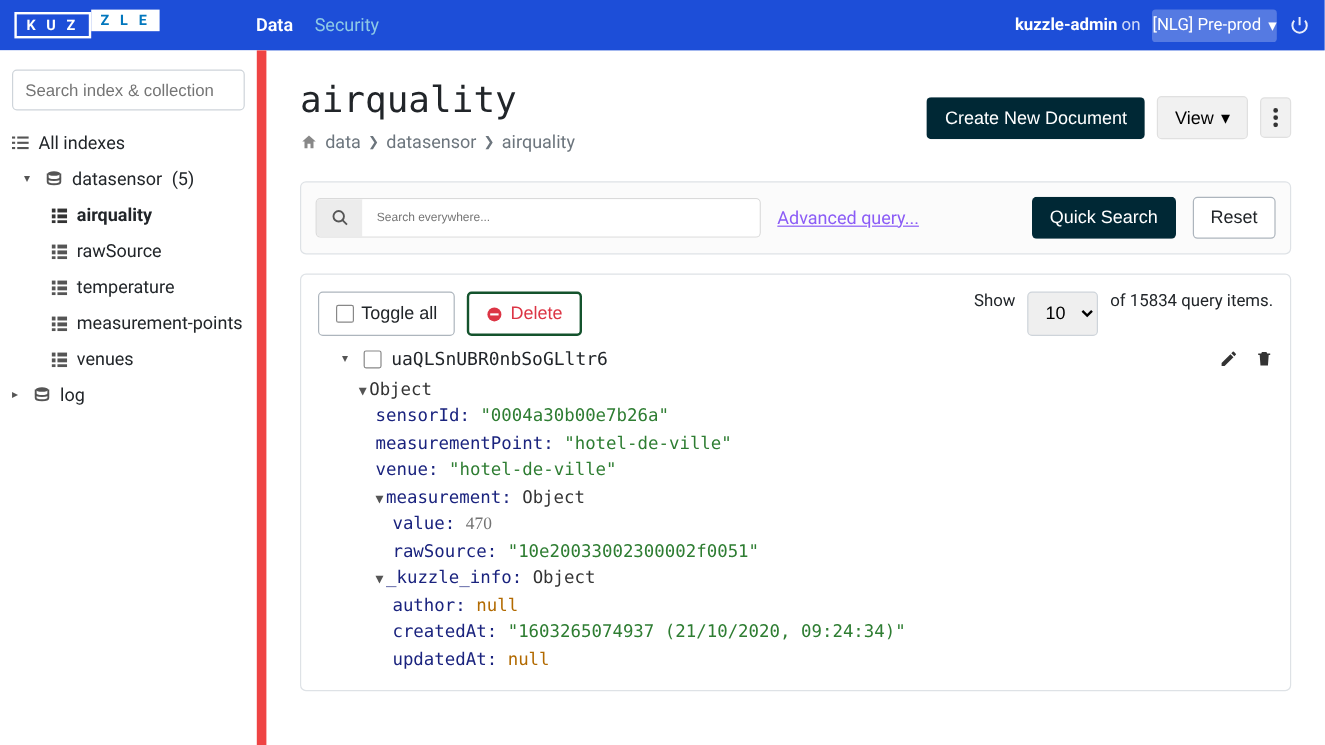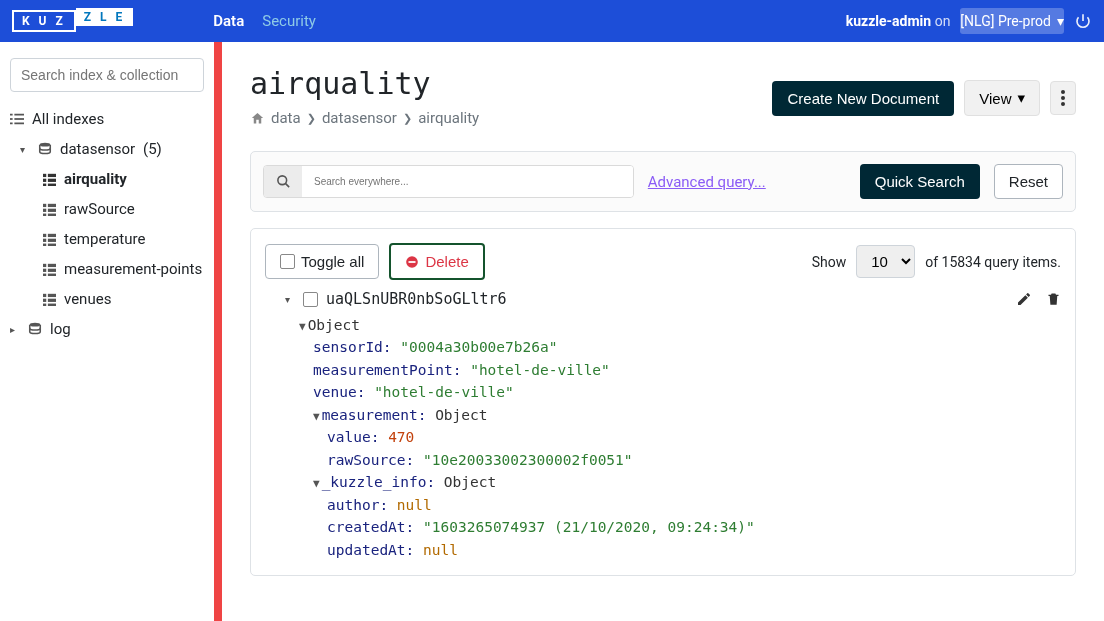--- a/index.html
+++ b/index.html
@@ -40,33 +40,33 @@
 .btn-outline { border: 1px solid #adb5bd; color: #212529; }
 .btn-outline-danger { border: 2px solid #14532d; color: #dc3545; }
 .btn-icon-only { padding: 8px 10px; }
 .card { border: 1px solid #dee2e6; border-radius: 5px; background: #fbfbfb; padding: 12px; margin-bottom: 16px; }
 .search-bar { display: flex; gap: 14px; align-items: center; }
 .search-input-wrap { flex: 1; display: flex; border: 1px solid #dadada; border-radius: 4px; overflow: hidden; background: #fff; }
 .search-icon-box { background: #ececec; width: 38px; display: flex; align-items: center; justify-content: center; color: #555; }
 .search-input-wrap input { border: none; outline: none; padding: 10px 12px; flex: 1; font-size: 10px; }
 .adv-link { color: #8b5cf6; text-decoration: underline; cursor: pointer; font-size: 15px; margin-right: 80px; }
 .doc-card { border: 1px solid #dee2e6; border-radius: 5px; background: #fff; padding: 14px; }
-.doc-toolbar { display: flex; align-items: center; gap: 10px; margin-bottom: 10px; }
+.doc-toolbar { display: flex; gap: 10px; margin-bottom: 10px; }
 .doc-toolbar .spacer { flex: 1; }
 .show-select { padding: 6px 10px; border: 1px solid #ced4da; border-radius: 4px; font-size: 15px; }
 .doc-item { margin: 8px 0 0 20px; }
 .doc-head { display: flex; align-items: center; gap: 8px; }
 .doc-head .doc-id { font-family: "Menlo", "Consolas", monospace; font-size: 15px; }
 .doc-actions { margin-left: auto; display: flex; gap: 14px; color: #333; }
 .doc-body { font-family: "Menlo", "Consolas", monospace; font-size: 14.5px; line-height: 1.55; margin: 6px 0 0 14px; }
 .obj-toggle { color: #555; margin-right: 2px; font-size: 11px; }
 .key { color: #1a237e; }
 .colon { color: #1a237e; }
 .str { color: #2e7d32; }
-.num { color: #c2410c; }
+.num { color: #737373; font-family: Liberation Serif, serif; }
 .nul { color: #b26a00; }
 .typ { color: #333; }
 .indent1 { padding-left: 14px; }
 .indent2 { padding-left: 28px; }
 .checkbox { width: 15px; height: 15px; border: 1.5px solid #888; border-radius: 2px; display: inline-block; }
 svg { display: block; }
 </style>
 </head>
 <body>
 

